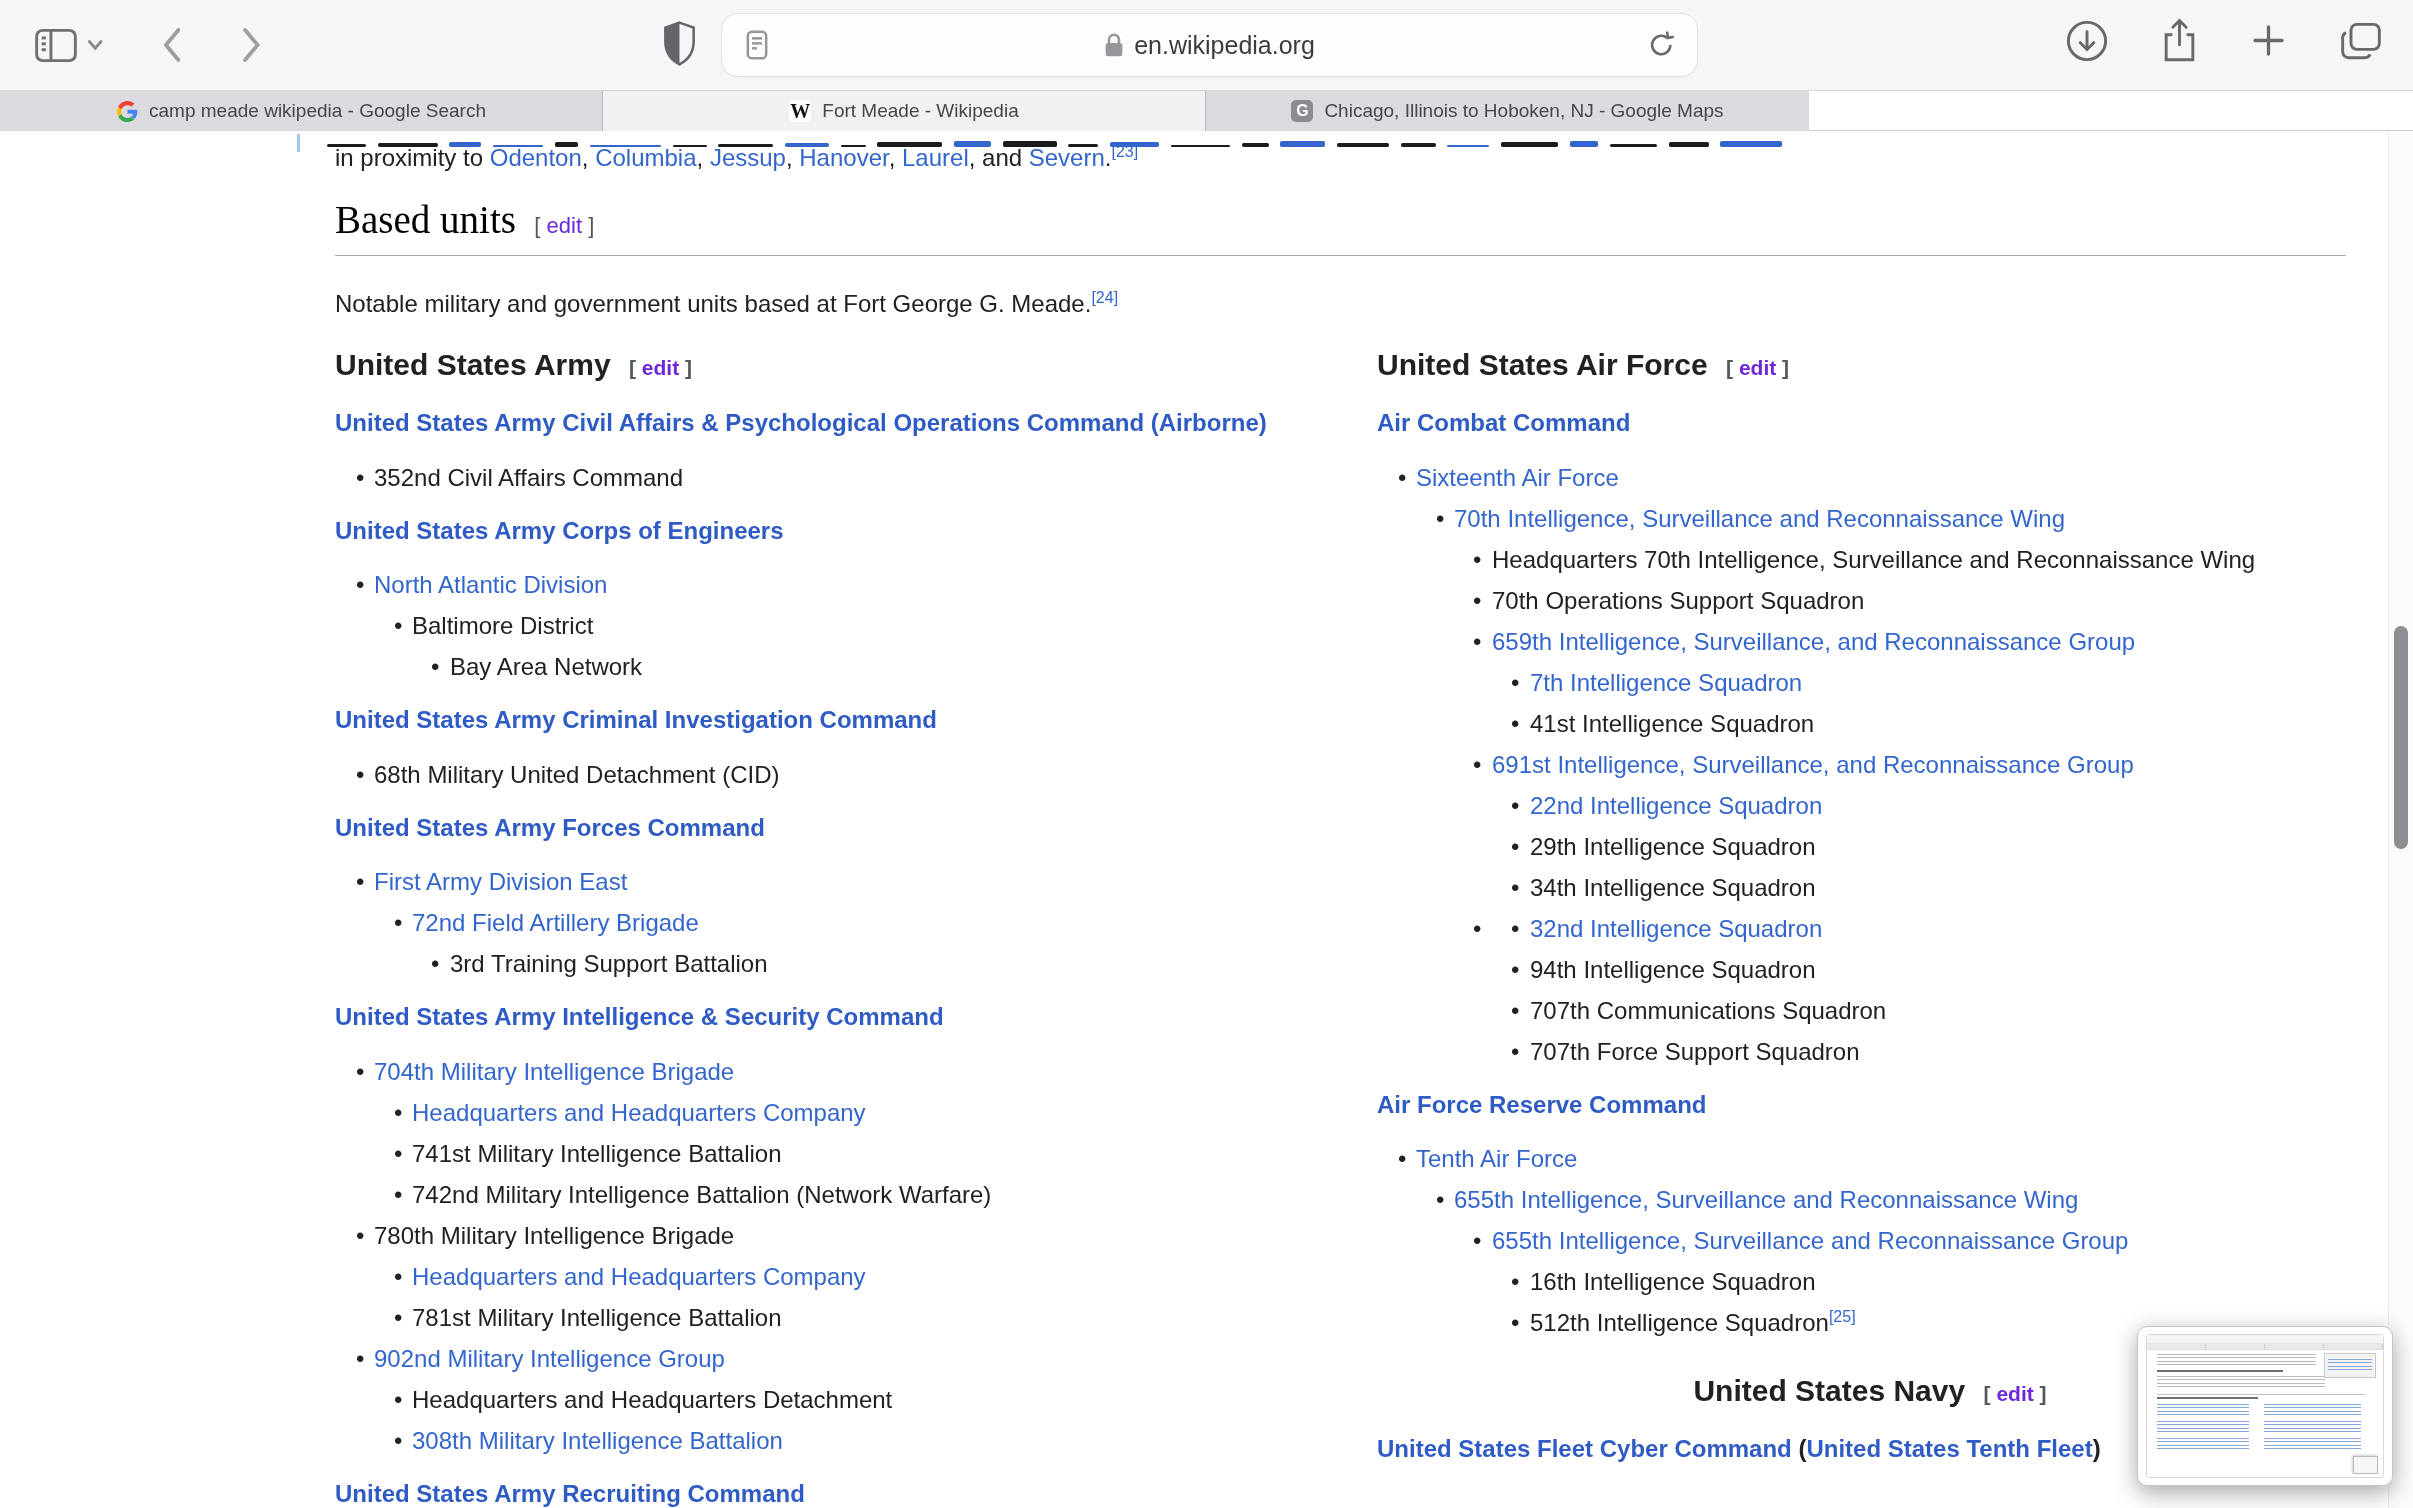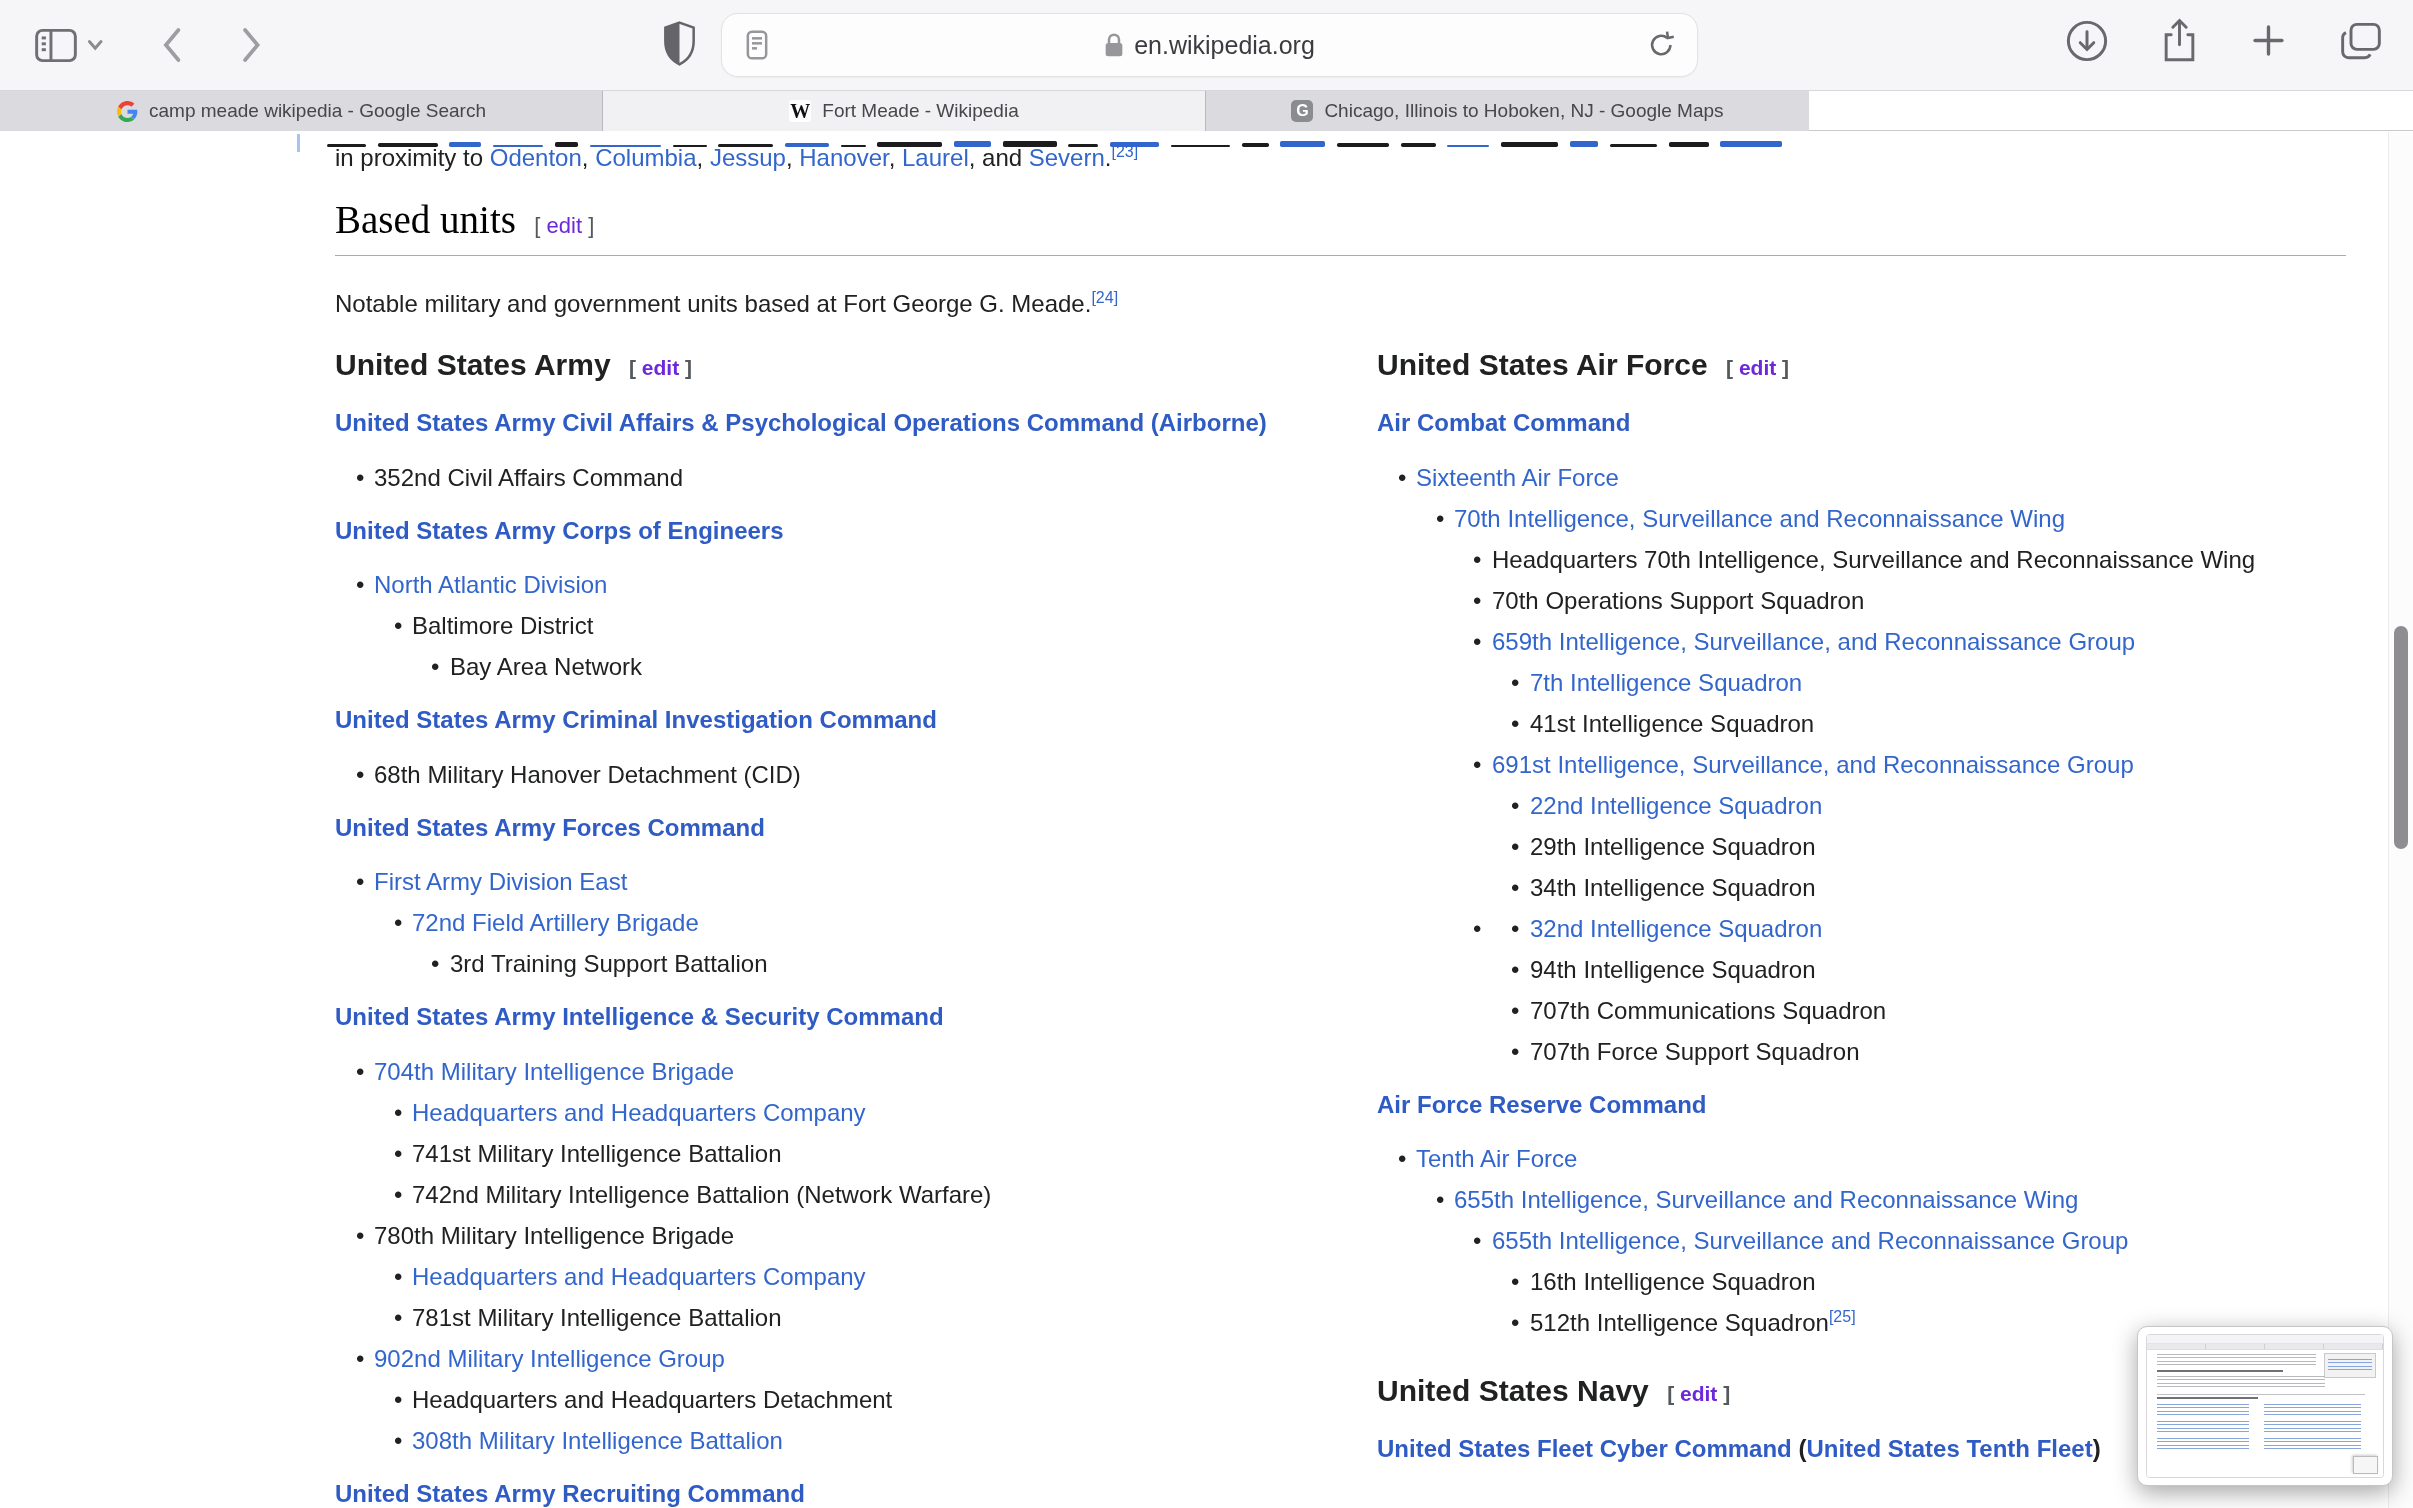--- a/index.html
+++ b/index.html
@@ -63,21 +63,21 @@
   .edit-br { color:#54595d; } .edit-a { color:#6d28d9; }
 
   .note { position:absolute; left:335px; top:158px; font-size:24px; }
 
   .columns { position:absolute; left:335px; top:216px; width:2028px; display:flex; align-items:flex-start; }
   .col-left  { width:1042px; flex:0 0 auto; }
   .col-right { flex:1 1 auto; }
 
   .h3row { display:flex; align-items:baseline; font-size:30px; font-weight:bold; color:#202122; }
   .h3row .editlink { font-size:21px; }
-  .h3gap { margin-top:39px; }
+  .h3gap { margin-top:39px;justify-content:center; }
 
   .cmd { font-size:24px; font-weight:bold; margin-top:27px; margin-bottom:27px; line-height:28.5px; }
   .cmd a { color:#2f5bc4; }
   .li { position:relative; font-size:24px; line-height:25px; margin-top:16px; }
   .li .bullet { position:absolute; font-size:24px; color:#202122; }
 
   
   .scroll-track { position:absolute; right:0; top:132px; width:25px; height:1377px;
                   background:#fcfcfd; border-left:0.8px solid #ececee; }
   .scroll-thumb { position:absolute; left:5px; top:494px; width:14.2px; height:223px;
@@ -247,21 +247,21 @@
           <span class="editlink"><span class="edit-br">[</span> <span class="edit-a">edit</span> <span class="edit-br">]</span></span>
         </div>
         <div id="army-blocks">
             <div class="cmd"><a href="#">United States Army Civil Affairs &amp; Psychological Operations Command (Airborne)</a></div>
             <div class="li" style="padding-left: 39px;"><span class="bullet" style="left: 21px;">•</span><span>352nd Civil Affairs Command</span></div>
             <div class="cmd"><a href="#">United States Army Corps of Engineers</a></div>
             <div class="li" style="padding-left: 39px;"><span class="bullet" style="left: 21px;">•</span><a href="#">North Atlantic Division</a></div>
             <div class="li" style="padding-left: 77px;"><span class="bullet" style="left: 59px;">•</span><span>Baltimore District</span></div>
             <div class="li" style="padding-left: 115px;"><span class="bullet" style="left: 96px;">•</span><span>Bay Area Network</span></div>
             <div class="cmd"><a href="#">United States Army Criminal Investigation Command</a></div>
-            <div class="li" style="padding-left: 39px;"><span class="bullet" style="left: 21px;">•</span><span>68th Military Hanover Detachment (CID)</span></div>
+            <div class="li" style="padding-left: 39px;"><span class="bullet" style="left: 21px;">•</span><span>68th Military United Detachment (CID)</span></div>
             <div class="cmd"><a href="#">United States Army Forces Command</a></div>
             <div class="li" style="padding-left: 39px;"><span class="bullet" style="left: 21px;">•</span><a href="#">First Army Division East</a></div>
             <div class="li" style="padding-left: 77px;"><span class="bullet" style="left: 59px;">•</span><a href="#">72nd Field Artillery Brigade</a></div>
             <div class="li" style="padding-left: 115px;"><span class="bullet" style="left: 96px;">•</span><span>3rd Training Support Battalion</span></div>
             <div class="cmd"><a href="#">United States Army Intelligence &amp; Security Command</a></div>
             <div class="li" style="padding-left: 39px;"><span class="bullet" style="left: 21px;">•</span><a href="#">704th Military Intelligence Brigade</a></div>
             <div class="li" style="padding-left: 77px;"><span class="bullet" style="left: 59px;">•</span><a href="#">Headquarters and Headquarters Company</a></div>
             <div class="li" style="padding-left: 77px;"><span class="bullet" style="left: 59px;">•</span><span>741st Military Intelligence Battalion</span></div>
             <div class="li" style="padding-left: 77px;"><span class="bullet" style="left: 59px;">•</span><span>742nd Military Intelligence Battalion (Network Warfare)</span></div>
             <div class="li" style="padding-left: 39px;"><span class="bullet" style="left: 21px;">•</span><span>780th Military Intelligence Brigade</span></div>

